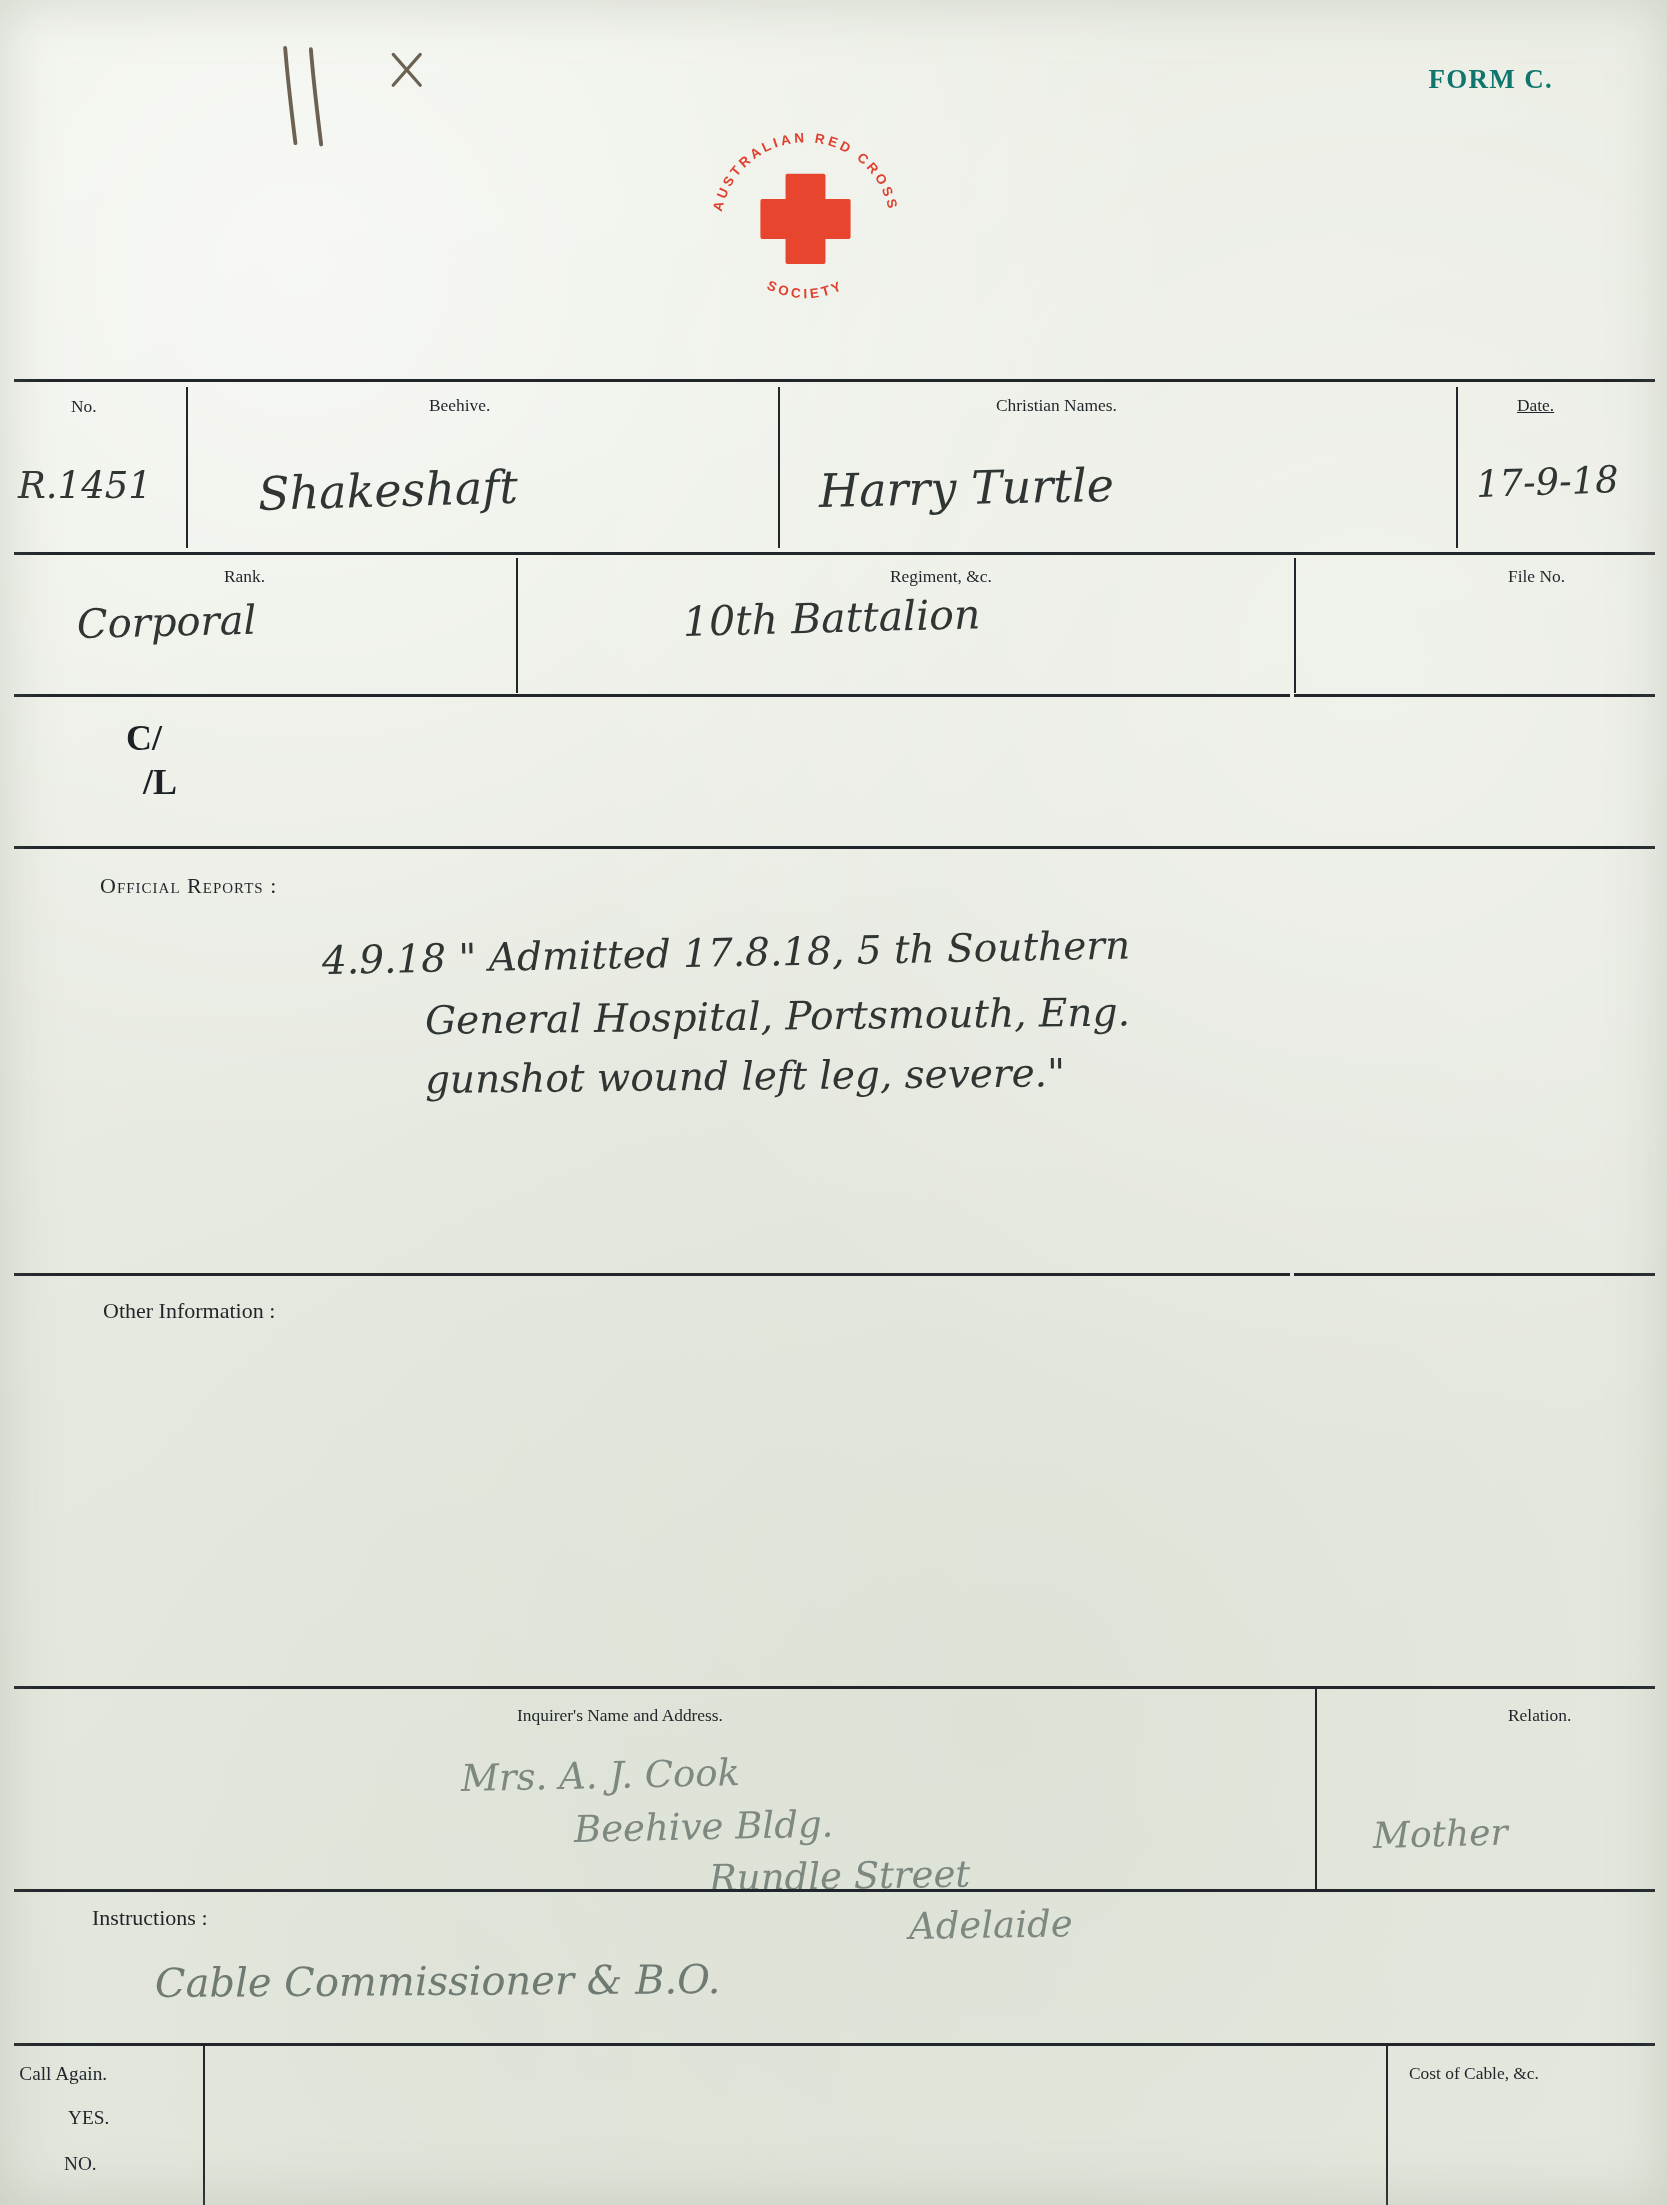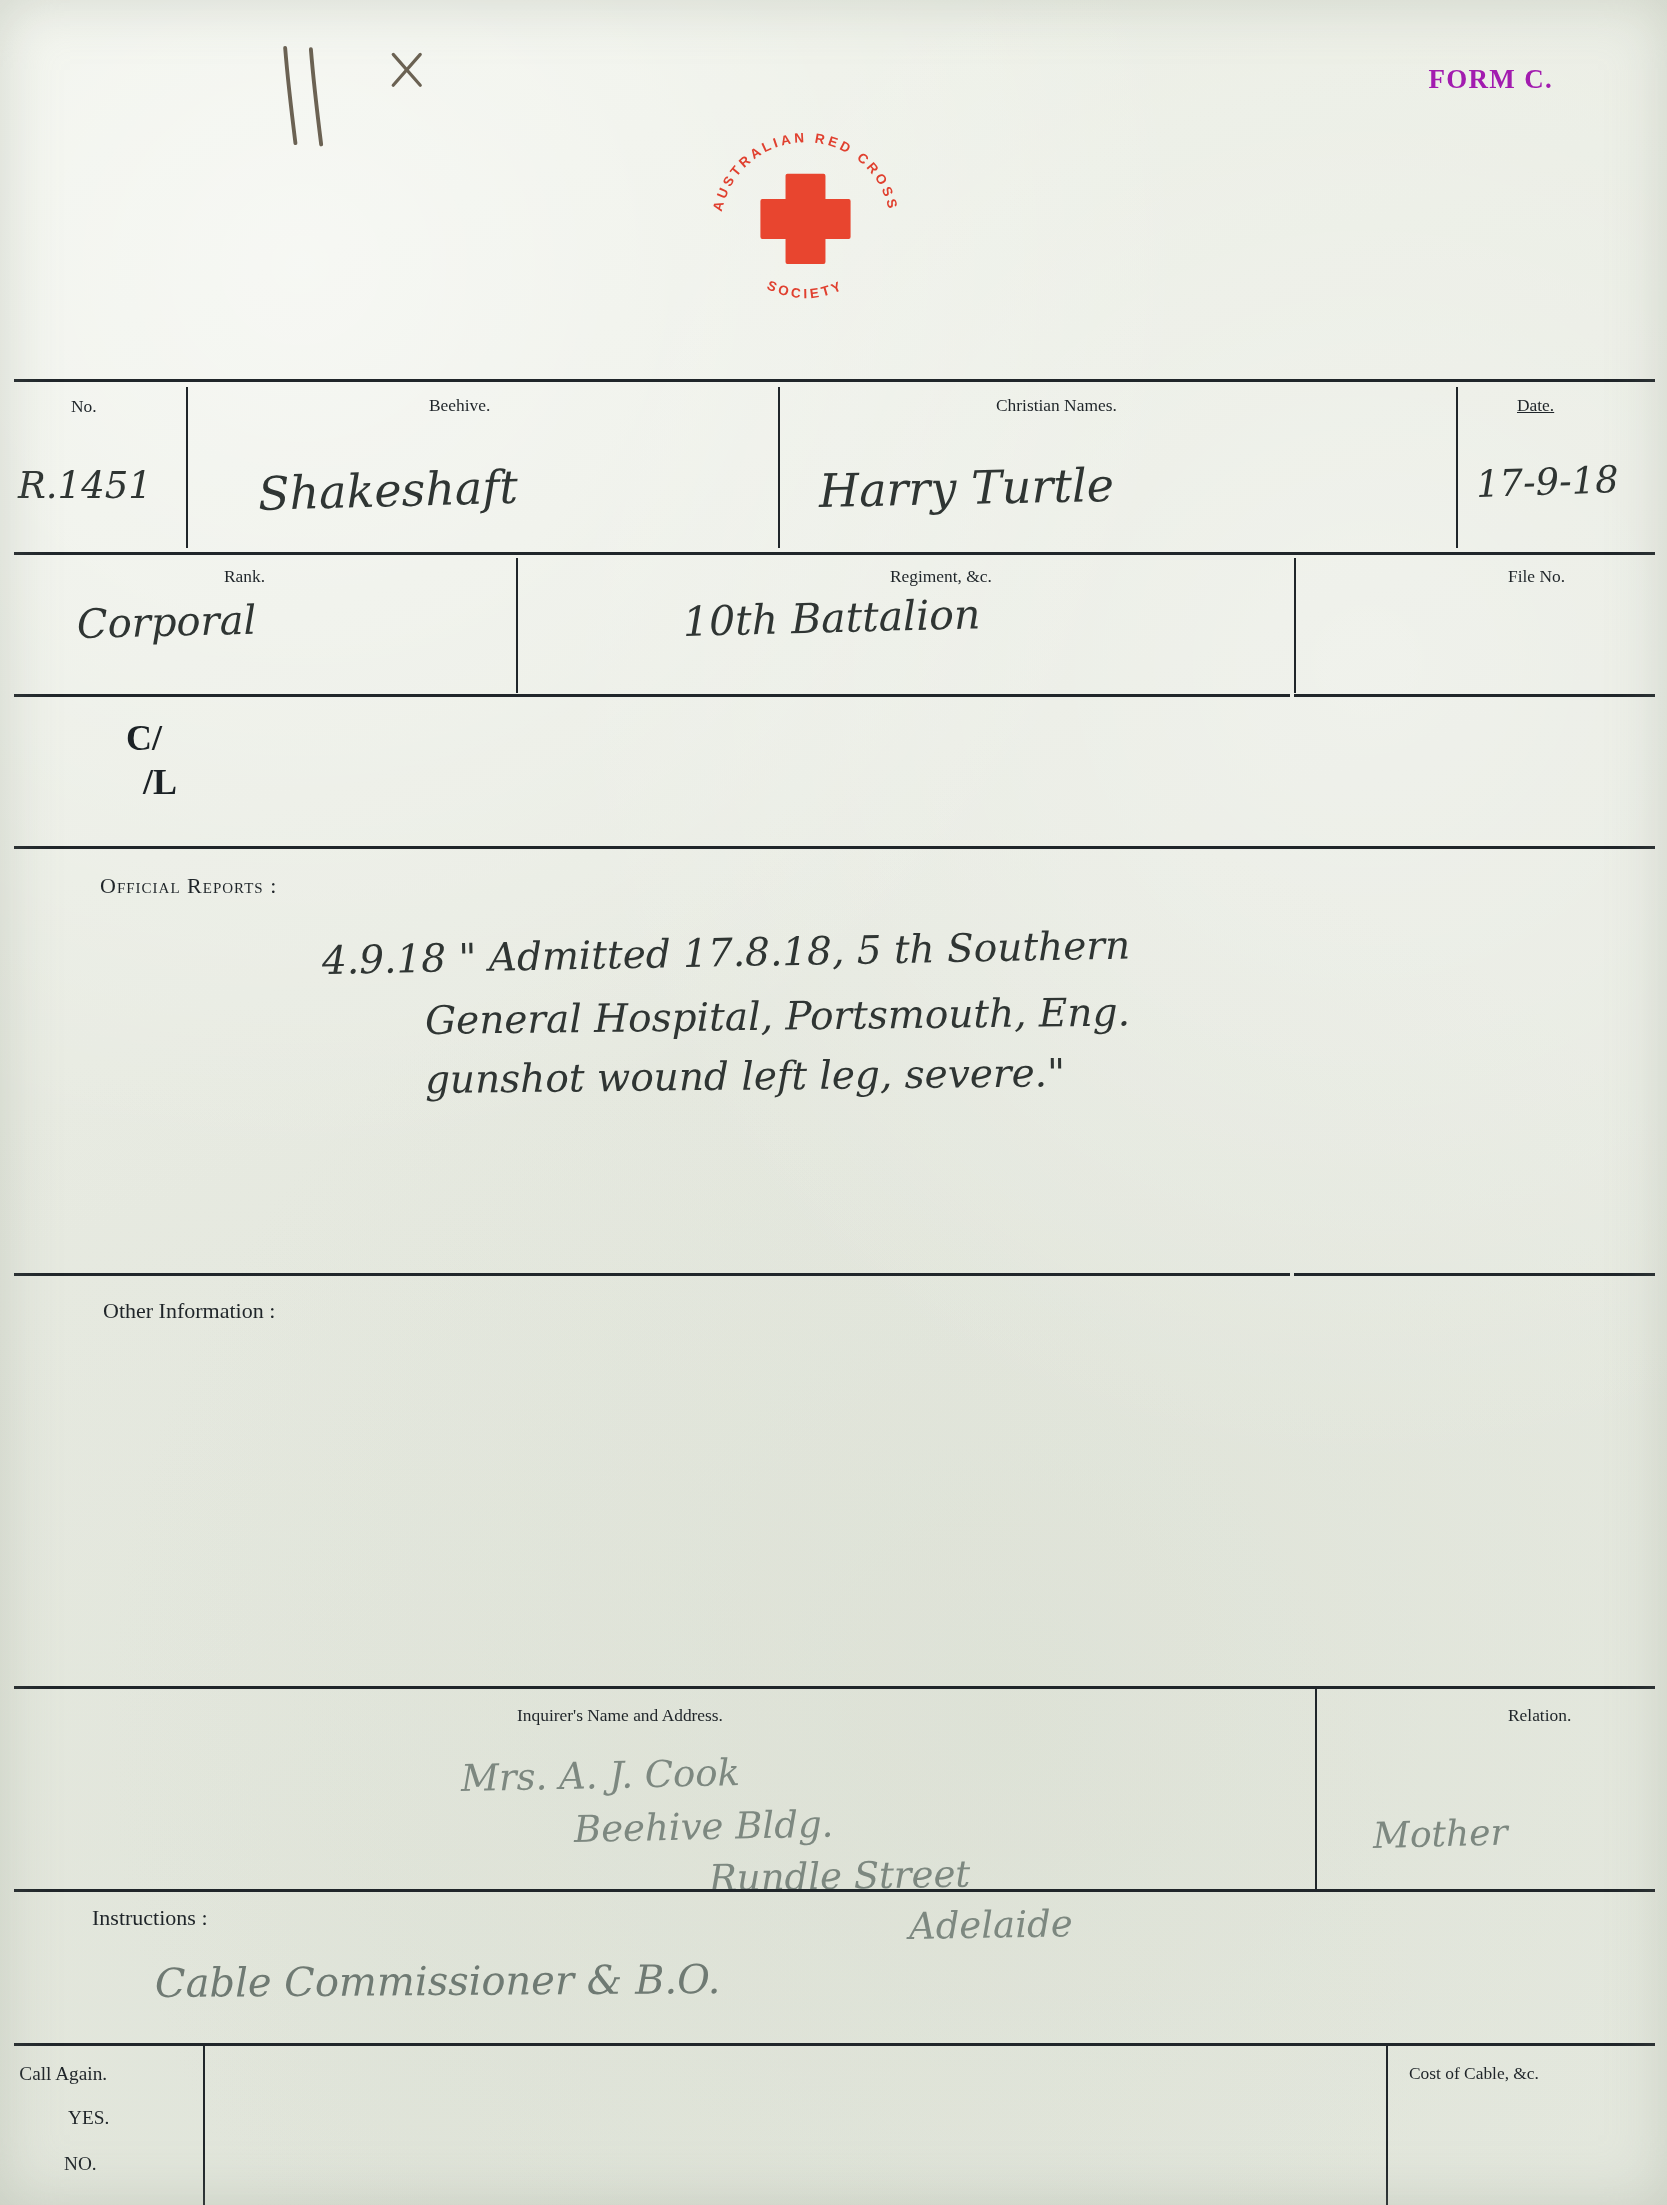--- a/index.html
+++ b/index.html
@@ -50,21 +50,21 @@
     color: #d1402f;
   }
   .form-c {
     position: absolute;
     top: 64px;
     right: 115px;
     font-family: "Liberation Serif", serif;
     font-weight: bold;
     font-size: 27px;
     letter-spacing: 1.3px;
-    color: #a21caf;
+    color: #0f766e;
   }
   .emblem {
     position: absolute;
     top: 119px;
     left: 696px;
     width: 219px;
     height: 187px;
   }
   .emblem svg { width: 100%; height: 100%; display: block; }
 

